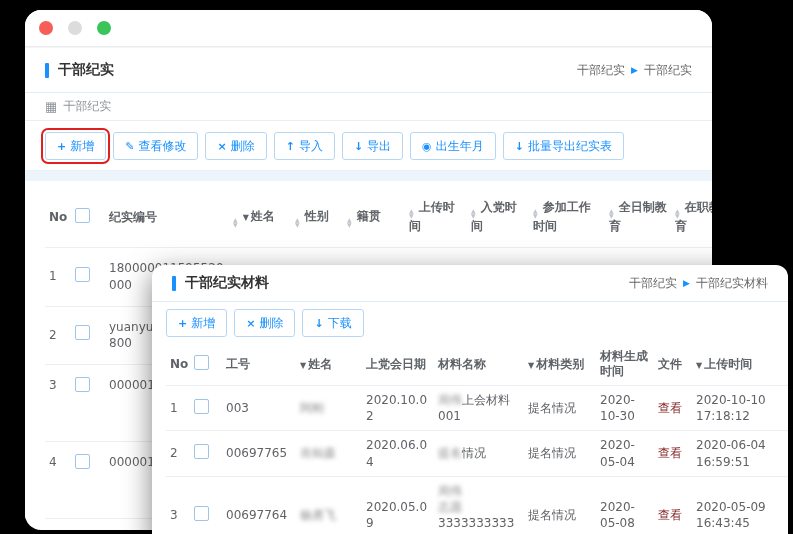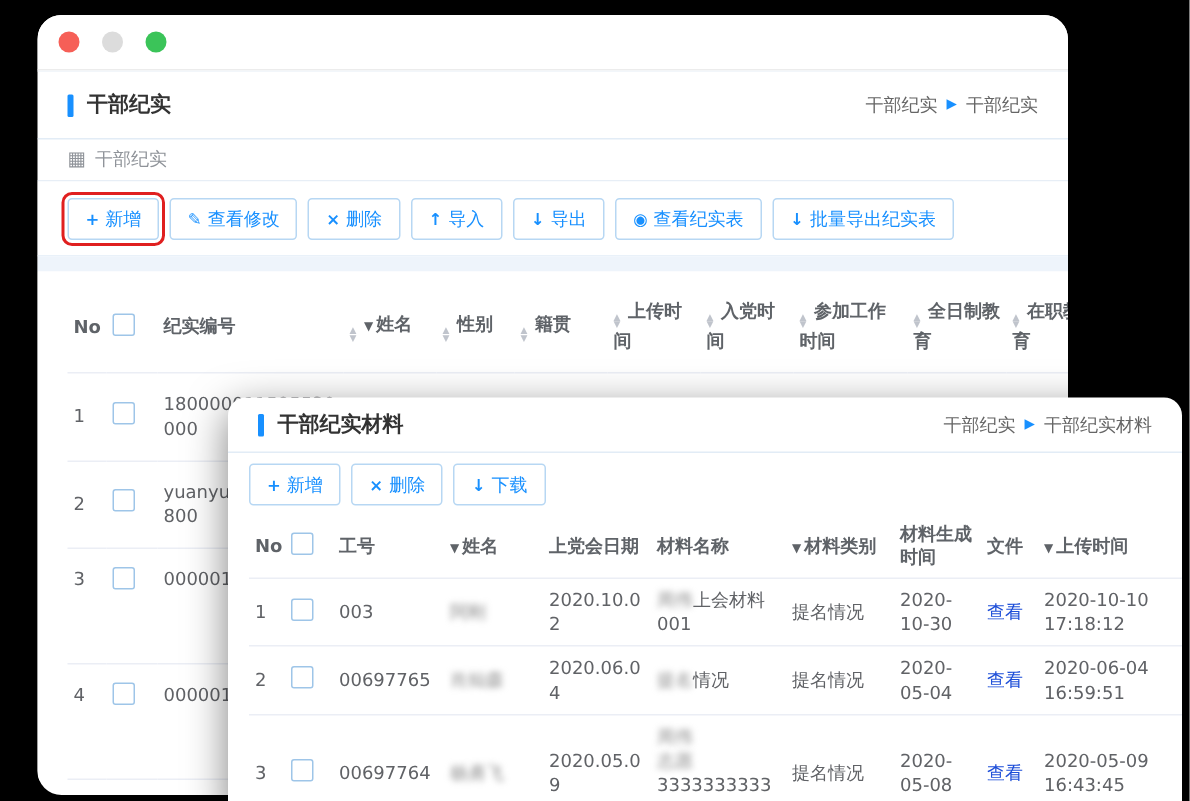--- a/index.html
+++ b/index.html
@@ -52,21 +52,21 @@
   td{border-bottom:1px solid #ebeef5;vertical-align:middle;word-wrap:break-word;}
   .win-back td{padding:12px 4px;line-height:1.4;}
   .win-front td{padding:6px 4px;line-height:1.35;}
   .win-back tbody tr:nth-child(3) td,
   .win-back tbody tr:nth-child(4) td{height:52px;vertical-align:top;padding-top:12px;}
   .cb{display:inline-block;width:13px;height:13px;border:1px solid #9ec5e8;
     border-radius:2px;background:#fff;cursor:pointer;}
   .sort{display:inline-flex;flex-direction:column;margin-right:5px;vertical-align:-2px;cursor:pointer;}
   .sort i{font-style:normal;font-size:6px;line-height:5px;color:#c0c4cc;}
   .filter{font-size:8px;color:#5f6368;margin-right:2px;cursor:pointer;}
-  .link{color:#1d4ed8;text-decoration:none;cursor:pointer;}
+  .link{color:#7f1d1d;text-decoration:none;cursor:pointer;}
   .blur{filter:blur(2px);color:#8a8a8a;}
 </style>
 </head>
 <body>
 
 <div class="window win-back">
   <div class="titlebar">
     <span class="dot" style="background: rgb(246, 95, 87);"></span>
     <span class="dot" style="background: rgb(220, 220, 220);"></span>
     <span class="dot" style="background: rgb(59, 196, 89);"></span>
@@ -102,21 +102,21 @@
       <button class="btn">
         <span class="ic">↑</span>
         <span>导入</span>
       </button>
       <button class="btn">
         <span class="ic">↓</span>
         <span>导出</span>
       </button>
       <button class="btn">
         <span class="ic">◉</span>
-        <span>查看纪实表</span>
+        <span>出生年月</span>
       </button>
       <button class="btn">
         <span class="ic">↓</span>
         <span>批量导出纪实表</span>
       </button>
     </div>
   <div class="band"></div>
   <div class="tbl-wrap">
     <table>
       <colgroup>

